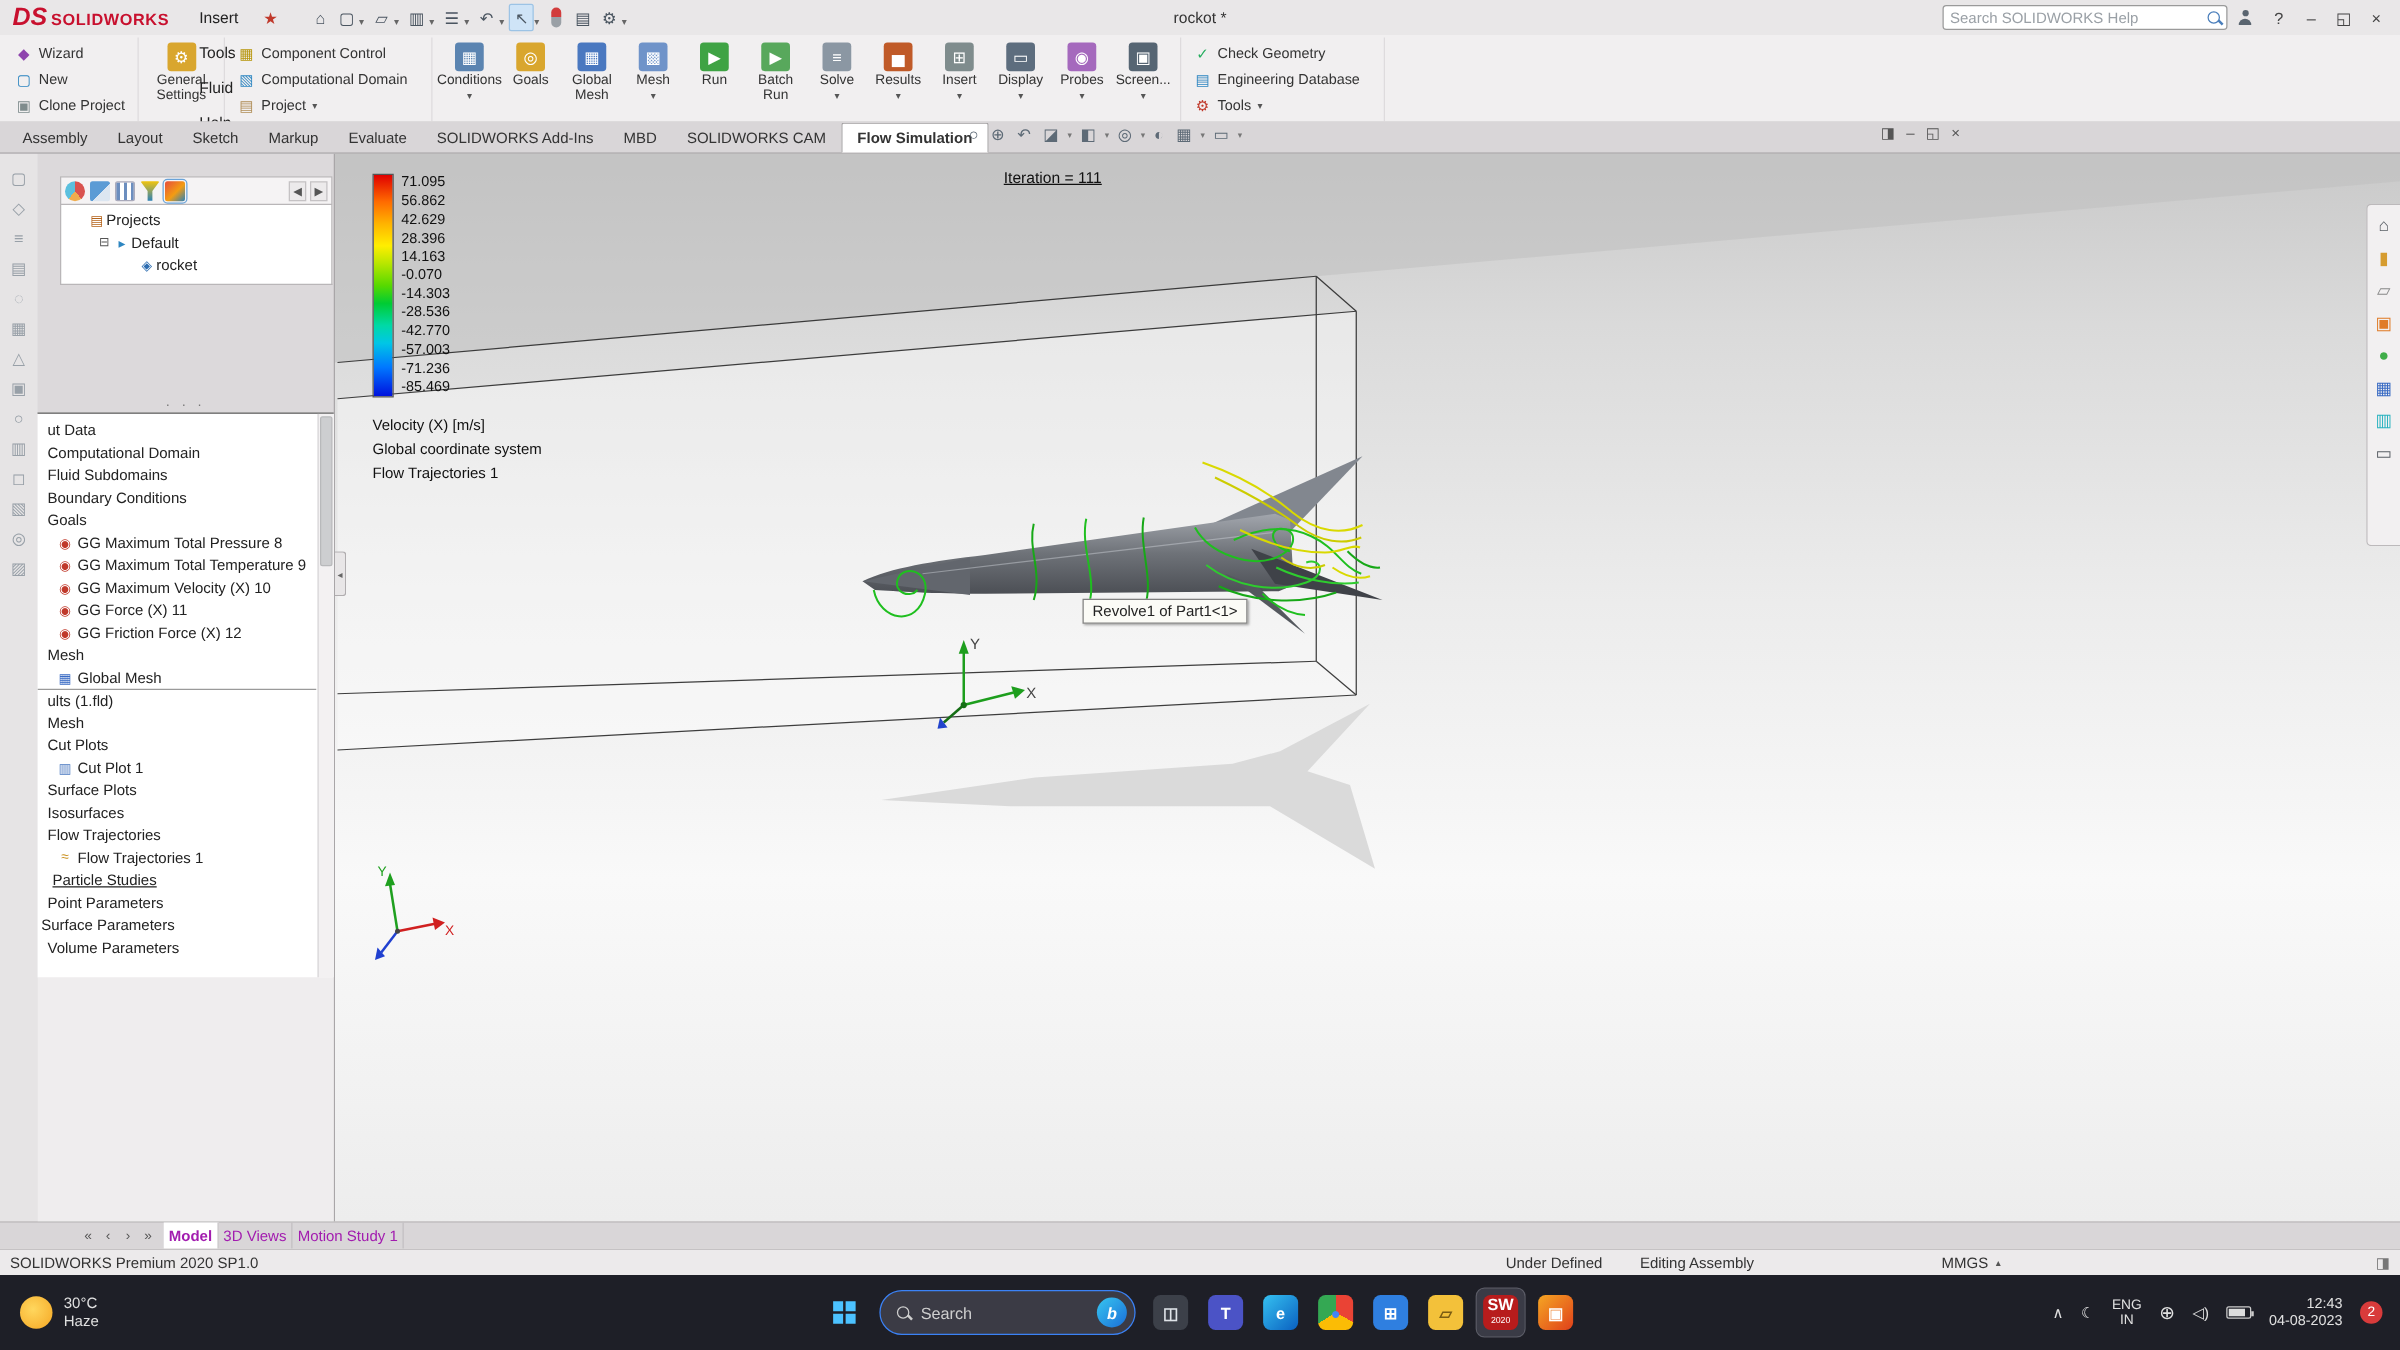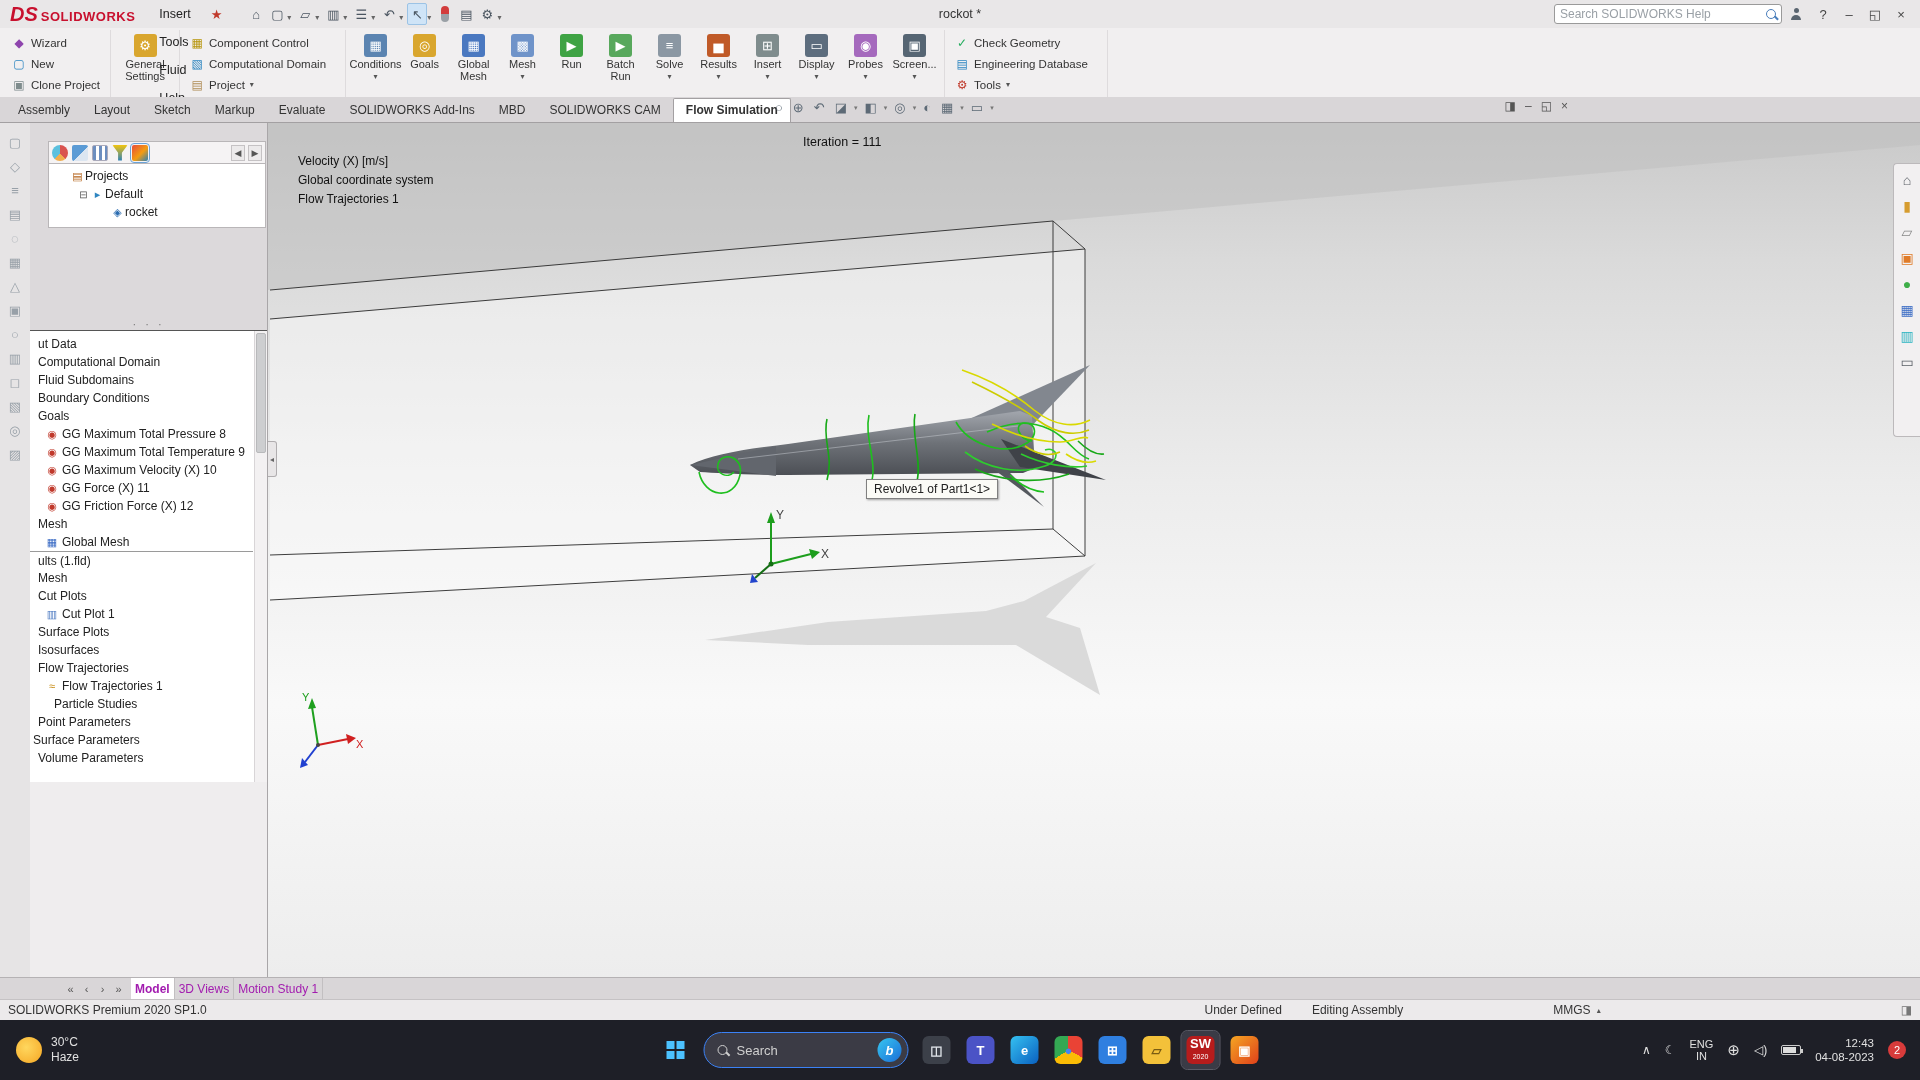--- a/index.html
+++ b/index.html
@@ -78,21 +78,21 @@
   .tglyph { width:14px; margin-right:3px; text-align:center; font-size:11px; flex:none; }
   .tglyph:empty { width:0; margin:0; }
   .tree-scroll { position:absolute; right:0; top:0; bottom:0; width:13px; background:#f3f1f2; border-left:1px solid #d8d5d7; }
   .tree-thumb { position:absolute; top:2px; left:1px; width:10px; height:120px; background:#cdced0; border:1px solid #b8b9bb; border-radius:2px; }
   .panel-fill { flex:1; background:#efedee; }
 
   
   .viewport { flex:1; position:relative; overflow:hidden;
     background:linear-gradient(180deg,#c9c9c9 0%,#dadada 16%,#ececec 42%,#f9f9f9 68%,#ededed 100%); }
   .viewport svg { position:absolute; inset:0; width:100%; height:100%; }
-  .iteration { position:absolute; left:535px; top:12px; font-size:12.5px; color:#111; }
+  .iteration { position:absolute; left:535px; top:12px; font-size:12.5px; color:#111;text-decoration:underline; }
   .legend { position:absolute; left:30px; top:16px; }
   .legend-body { display:flex; gap:6px; }
   .legend-bar { width:17px; height:179px; border:1px solid #555;
     background:linear-gradient(180deg,#e00000 0%,#ff6a00 12%,#ffb300 22%,#ffee00 32%,#b8e600 40%,#57d900 50%,#00cc33 58%,#00d9a6 68%,#00c6e6 76%,#0077ff 87%,#0011dd 100%); }
   .legend-vals div { height:14.9px; line-height:14.9px; font-size:11.5px; color:#111; }
   .legend-caption { margin-top:13px; font-size:12px; color:#111; line-height:19px; }
   .vp-tooltip { position:absolute; left:598px; top:356px; background:#fbfbf6; border:1px solid #808080; padding:2px 7px; font-size:12px; color:#222; box-shadow:1px 1px 2px rgba(0,0,0,.35); white-space:nowrap; }
   .collapse-tab { position:absolute; left:0; top:318px; width:9px; height:36px; background:#e8e6e7; border:1px solid #b0adaf; border-left:none; border-radius:0 3px 3px 0; display:flex; align-items:center; justify-content:center; font-size:8px; color:#666; }
   .task-pane { position:absolute; right:0; top:40px; width:27px; height:274px; background:#f2f0f1; border:1px solid #bcb9bb; border-right:none; border-radius:4px 0 0 4px; display:flex; flex-direction:column; align-items:center; padding-top:8px; gap:10px; font-size:14px; }
 
@@ -522,21 +522,21 @@
           <div class="trow" style="padding-left: 8px;">
             <span class="tglyph"></span>
             <span>Flow Trajectories</span>
           </div>
 
           <div class="trow" style="padding-left: 15px;">
             <span class="tglyph" style="color: rgb(201, 143, 27);">≈</span>
             <span>Flow Trajectories 1</span>
           </div>
 
-          <div class="trow" style="padding-left: 24px;">
+          <div class="trow" style="padding-left: 12px; text-decoration: underline;">
             <span class="tglyph"></span>
             <span>Particle Studies</span>
           </div>
 
           <div class="trow" style="padding-left: 8px;">
             <span class="tglyph"></span>
             <span>Point Parameters</span>
           </div>
 
           <div class="trow" style="padding-left: 3px;">
@@ -628,20 +628,38 @@
           <text x="88" y="625" fill="#d02020">X</text>
           <line x1="50" y1="622" x2="37" y2="639" stroke="#2040d0" stroke-width="2"></line>
           <polygon points="34,635 40,642 32,645" fill="#2040d0"></polygon>
           <circle cx="50" cy="622" r="2" fill="#444"></circle>
         </g>
       </svg>
 
       <div class="iteration">Iteration = 111</div>
 
       <div class="legend">
+        <div class="legend-body">
+          <div class="legend-bar"></div>
+          <div class="legend-vals">
+
+          <div>71.095</div>
+              <div>56.862</div>
+              <div>42.629</div>
+              <div>28.396</div>
+              <div>14.163</div>
+              <div>-0.070</div>
+              <div>-14.303</div>
+              <div>-28.536</div>
+              <div>-42.770</div>
+              <div>-57.003</div>
+              <div>-71.236</div>
+              <div>-85.469</div>
+            </div>
+        </div>
         <div class="legend-caption">
 
         <div>Velocity (X) [m/s]</div>
             <div>Global coordinate system</div>
             <div>Flow Trajectories 1</div>
           </div>
       </div>
 
       <div class="vp-tooltip">Revolve1 of Part1&lt;1&gt;</div>
       <div class="collapse-tab">◂</div>

